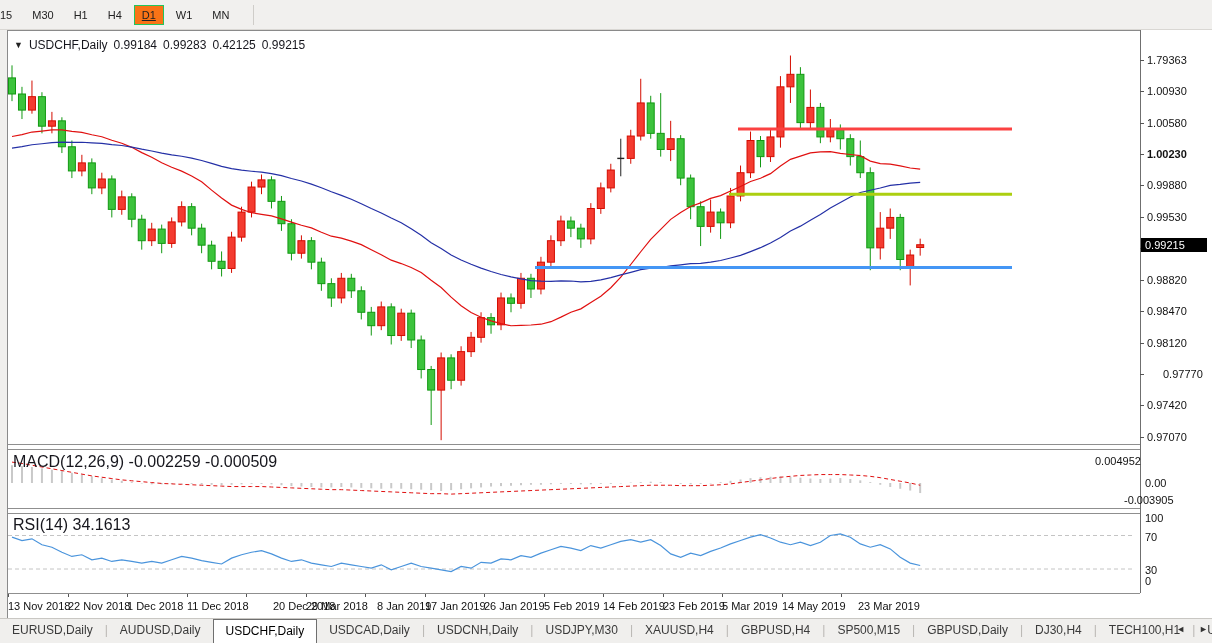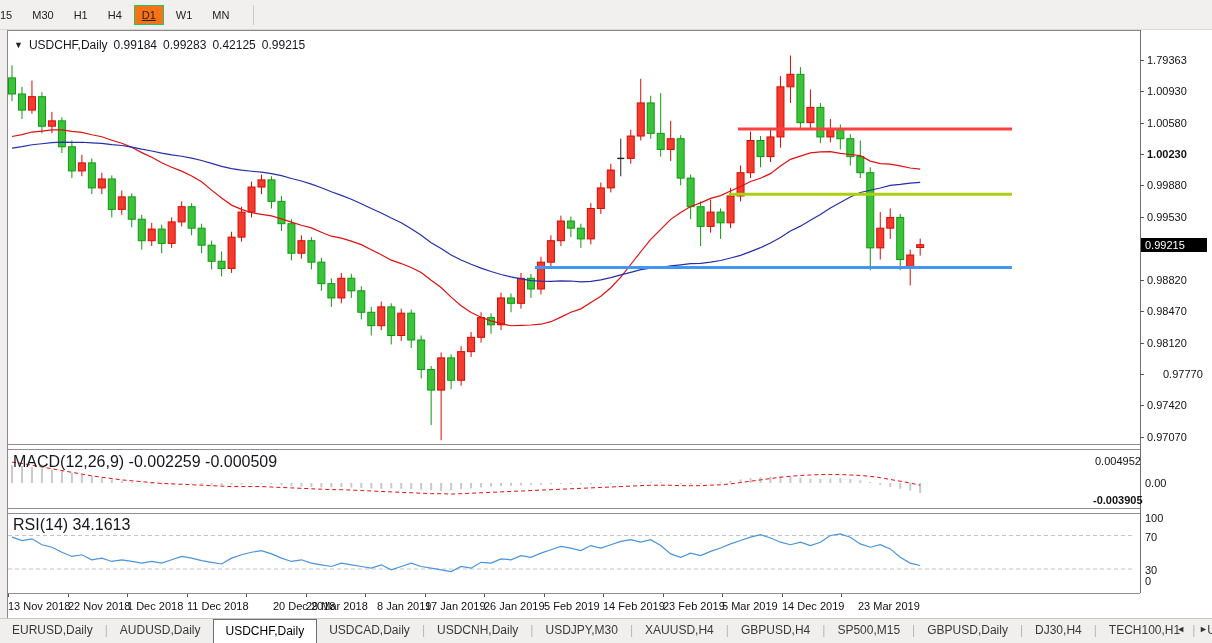--- a/index.html
+++ b/index.html
@@ -425,21 +425,21 @@
 <div class="ptick" style="top: 343px;"></div>
 <div class="plabel" style="left: 1147px; top: 337px;">0.98120</div>
 <div class="ptick" style="top: 374px;"></div>
 <div class="plabel" style="left: 1147px; top: 368px; margin-left: 16px;">0.97770</div>
 <div class="ptick" style="top: 405px;"></div>
 <div class="plabel" style="left: 1147px; top: 399px;">0.97420</div>
 <div class="ptick" style="top: 437px;"></div>
 <div class="plabel" style="left: 1147px; top: 431px;">0.97070</div>
 <div class="plabel" style="left: 1095px; top: 455px;">0.004952</div>
 <div class="plabel" style="left: 1145px; top: 477px;">0.00</div>
-<div class="plabel" style="left: 1093px; top: 494px; font-weight: bold;">-0.003905</div>
+<div class="plabel" style="left: 1124px; top: 494px;">-0.003905</div>
 <div class="plabel" style="left: 1145px; top: 512px;">100</div>
 <div class="plabel" style="left: 1145px; top: 531px;">70</div>
 <div class="plabel" style="left: 1145px; top: 564px;">30</div>
 <div class="plabel" style="left: 1145px; top: 575px;">0</div>
 <div class="dtick" style="left: 8px;"></div>
 <div class="dlabel" style="left: 8px; top: 600px;">13 Nov 2018</div>
 <div class="dtick" style="left: 68px;"></div>
 <div class="dlabel" style="left: 68px; top: 600px;">22 Nov 2018</div>
 <div class="dtick" style="left: 127px;"></div>
 <div class="dlabel" style="left: 127px; top: 600px;">1 Dec 2018</div>
@@ -457,15 +457,15 @@
 <div class="dlabel" style="left: 484px; top: 600px;">26 Jan 2019</div>
 <div class="dtick" style="left: 544px;"></div>
 <div class="dlabel" style="left: 544px; top: 600px;">5 Feb 2019</div>
 <div class="dtick" style="left: 603px;"></div>
 <div class="dlabel" style="left: 603px; top: 600px;">14 Feb 2019</div>
 <div class="dtick" style="left: 663px;"></div>
 <div class="dlabel" style="left: 663px; top: 600px;">23 Feb 2019</div>
 <div class="dtick" style="left: 722px;"></div>
 <div class="dlabel" style="left: 722px; top: 600px;">5 Mar 2019</div>
 <div class="dtick" style="left: 782px;"></div>
-<div class="dlabel" style="left: 782px; top: 600px;">14 Dec 2019</div>
+<div class="dlabel" style="left: 782px; top: 600px;">14 May 2019</div>
 <div class="dtick" style="left: 841px;"></div>
 <div class="dlabel" style="left: 841px; top: 600px; margin-left: 17px;">23 Mar 2019</div>
 
 </body></html>

